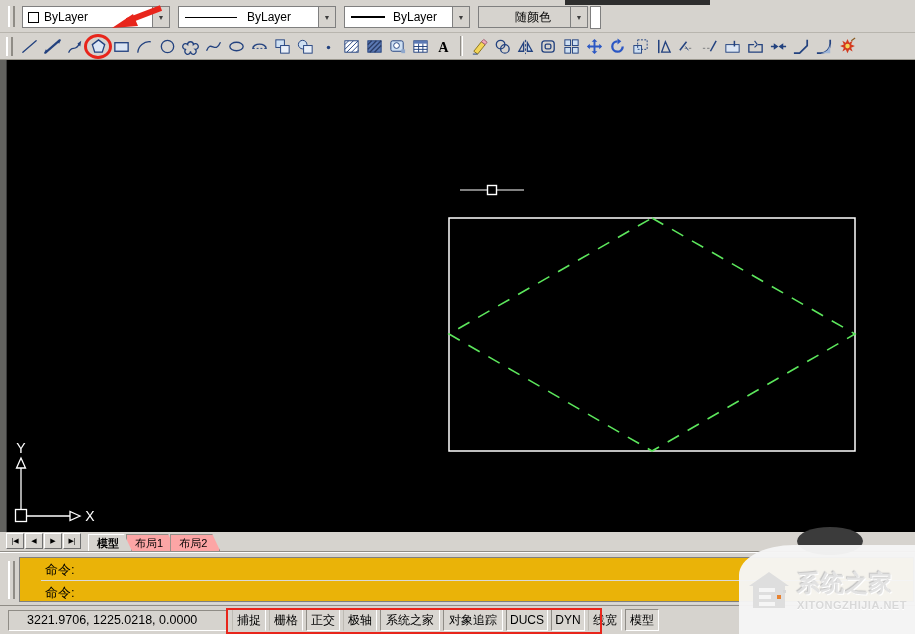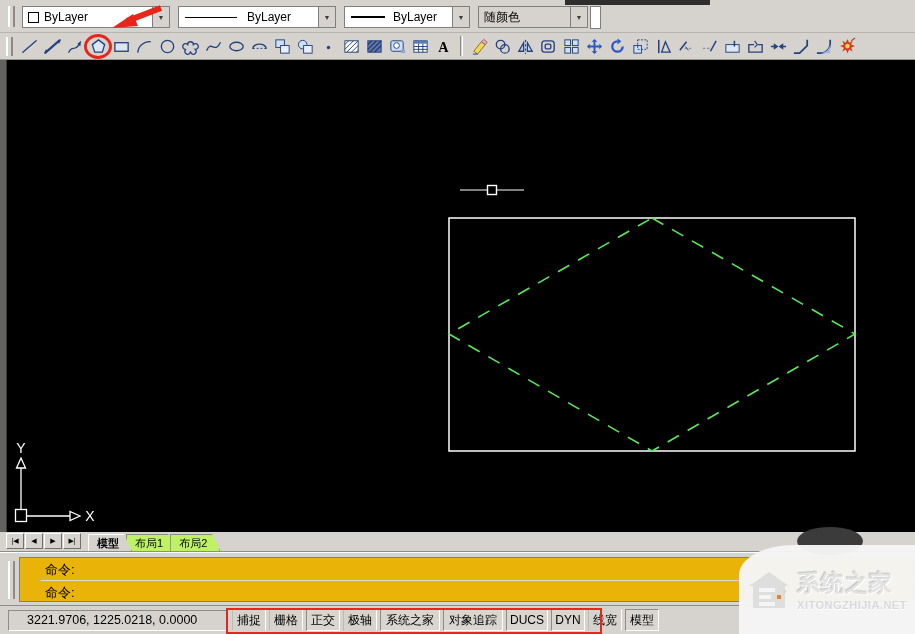--- a/index.html
+++ b/index.html
@@ -15,40 +15,40 @@
   .grip{position:absolute;top:6px;width:7px;height:21px;border-left:2px solid #fff;border-right:2px solid #8f8c86;}
   .combo{position:absolute;top:6px;height:22px;background:#fff;border:1px solid #7f7f7f;display:flex;align-items:center;overflow:hidden;}
   .combo .val{flex:1;padding-left:5px;white-space:nowrap;font-size:12px;}
   .combo .drop{width:17px;height:100%;background:#d6d3ce;border-left:1px solid #7f7f7f;display:flex;align-items:center;justify-content:center;font-size:7px;color:#3d3d3d;}
   .combo.disabled{background:#d6d3ce;}
   .swatch{width:11px;height:11px;border:1px solid #000;background:#fff;margin-left:5px;}
   .lt-line{height:0;border-top:1px solid #000;margin-left:6px;}
   #combo-color{left:22px;width:148px;}
   #combo-linetype{left:178px;width:158px;}
   #combo-lineweight{left:344px;width:126px;}
-  #combo-plotstyle{left:478px;width:110px;}
+  #combo-plotstyle{left:478px;width:110px;padding-left:31px;}
   #partial-combo{position:absolute;left:590px;top:6px;width:11px;height:23px;background:#fff;border:1px solid #7f7f7f;}
   #top-dark-strip{position:absolute;left:565px;top:0;width:145px;height:5px;background:#2e2e2e;}
   
   #tools-row{position:absolute;left:0;top:33px;width:915px;height:27px;background:#d6d3ce;border-bottom:1px solid #9b988f;display:flex;align-items:center;padding-left:18px;}
   .tb-btn{width:23px;height:24px;display:flex;align-items:center;justify-content:center;background:transparent;border:none;padding:0;}
   .tb-btn .ico{display:flex;}
   .tb-sep{width:3px;height:20px;border-left:1px solid #8f8c86;border-right:1px solid #fff;margin:0 5px;}
   #tools-grip{top:37px;left:6px;height:19px;}
   
   #red-circle{position:absolute;left:84px;top:34px;width:28px;height:25px;border:3px solid #e8251b;border-radius:50%;z-index:20;pointer-events:none;}
   #red-arrow{position:absolute;left:0;top:0;width:915px;height:60px;z-index:21;pointer-events:none;}
   
   #canvas{position:absolute;left:0;top:60px;width:915px;height:472px;background:#000;}
   #left-rail{position:absolute;left:0;top:0;width:7px;height:472px;background:#62625f;border-right:1px solid #3c3c3c;}
   #canvas-svg{position:absolute;left:0;top:0;}
   
   #tab-bar{position:absolute;left:0;top:532px;width:915px;height:20px;background:#d6d3ce;border-bottom:1px solid #8f8c86;display:flex;align-items:flex-end;padding-left:6px;}
   .nav-btn{width:18px;height:16px;margin:0 1px 2px 0;background:#d6d3ce;border:1px solid;border-color:#fff #6f6f6f #6f6f6f #fff;font-size:7px;display:flex;align-items:center;justify-content:center;padding:0;color:#000;}
-  .tab{height:17px;padding:1px 12px 0 8px;margin-right:-6px;background:#bef264;border:1px solid #8f8c86;border-bottom:none;clip-path:polygon(0 0,calc(100% - 8px) 0,100% 100%,0 100%);display:flex;align-items:center;font-size:11px;}
+  .tab{height:17px;padding:1px 12px 0 8px;margin-right:-6px;background:#fca5a5;border:1px solid #8f8c86;border-bottom:none;clip-path:polygon(0 0,calc(100% - 8px) 0,100% 100%,0 100%);display:flex;align-items:center;font-size:11px;}
   .tab.active{background:#d6d3ce;font-weight:bold;z-index:2;border-color:#fff #8f8c86 #d6d3ce #fff;}
   #tabs{display:flex;margin-left:6px;}
   
   #command-area{position:absolute;left:0;top:552px;width:915px;height:53px;background:#d6d3ce;border-top:1px solid #fff;}
   #command-grip{top:8px;left:8px;height:38px;}
   #command-box{position:absolute;left:19px;top:4px;right:1px;bottom:3px;background:#eab308;border:1px solid #7f7f7f;padding-left:21px;}
   .cmd-line{height:23px;line-height:23px;padding-left:4px;font-size:13px;border-bottom:1px solid #d9d9d9;white-space:pre;}
   
   #status-bar{position:absolute;left:0;top:605px;width:915px;height:29px;background:#d6d3ce;border-top:1px solid #8f8c86;}
   #coords{position:absolute;left:8px;top:4px;width:220px;height:21px;border:1px solid;border-color:#8f8c86 #fff #fff #8f8c86;padding-left:18px;line-height:19px;font-size:12.5px;background:#d6d3ce;white-space:nowrap;}

